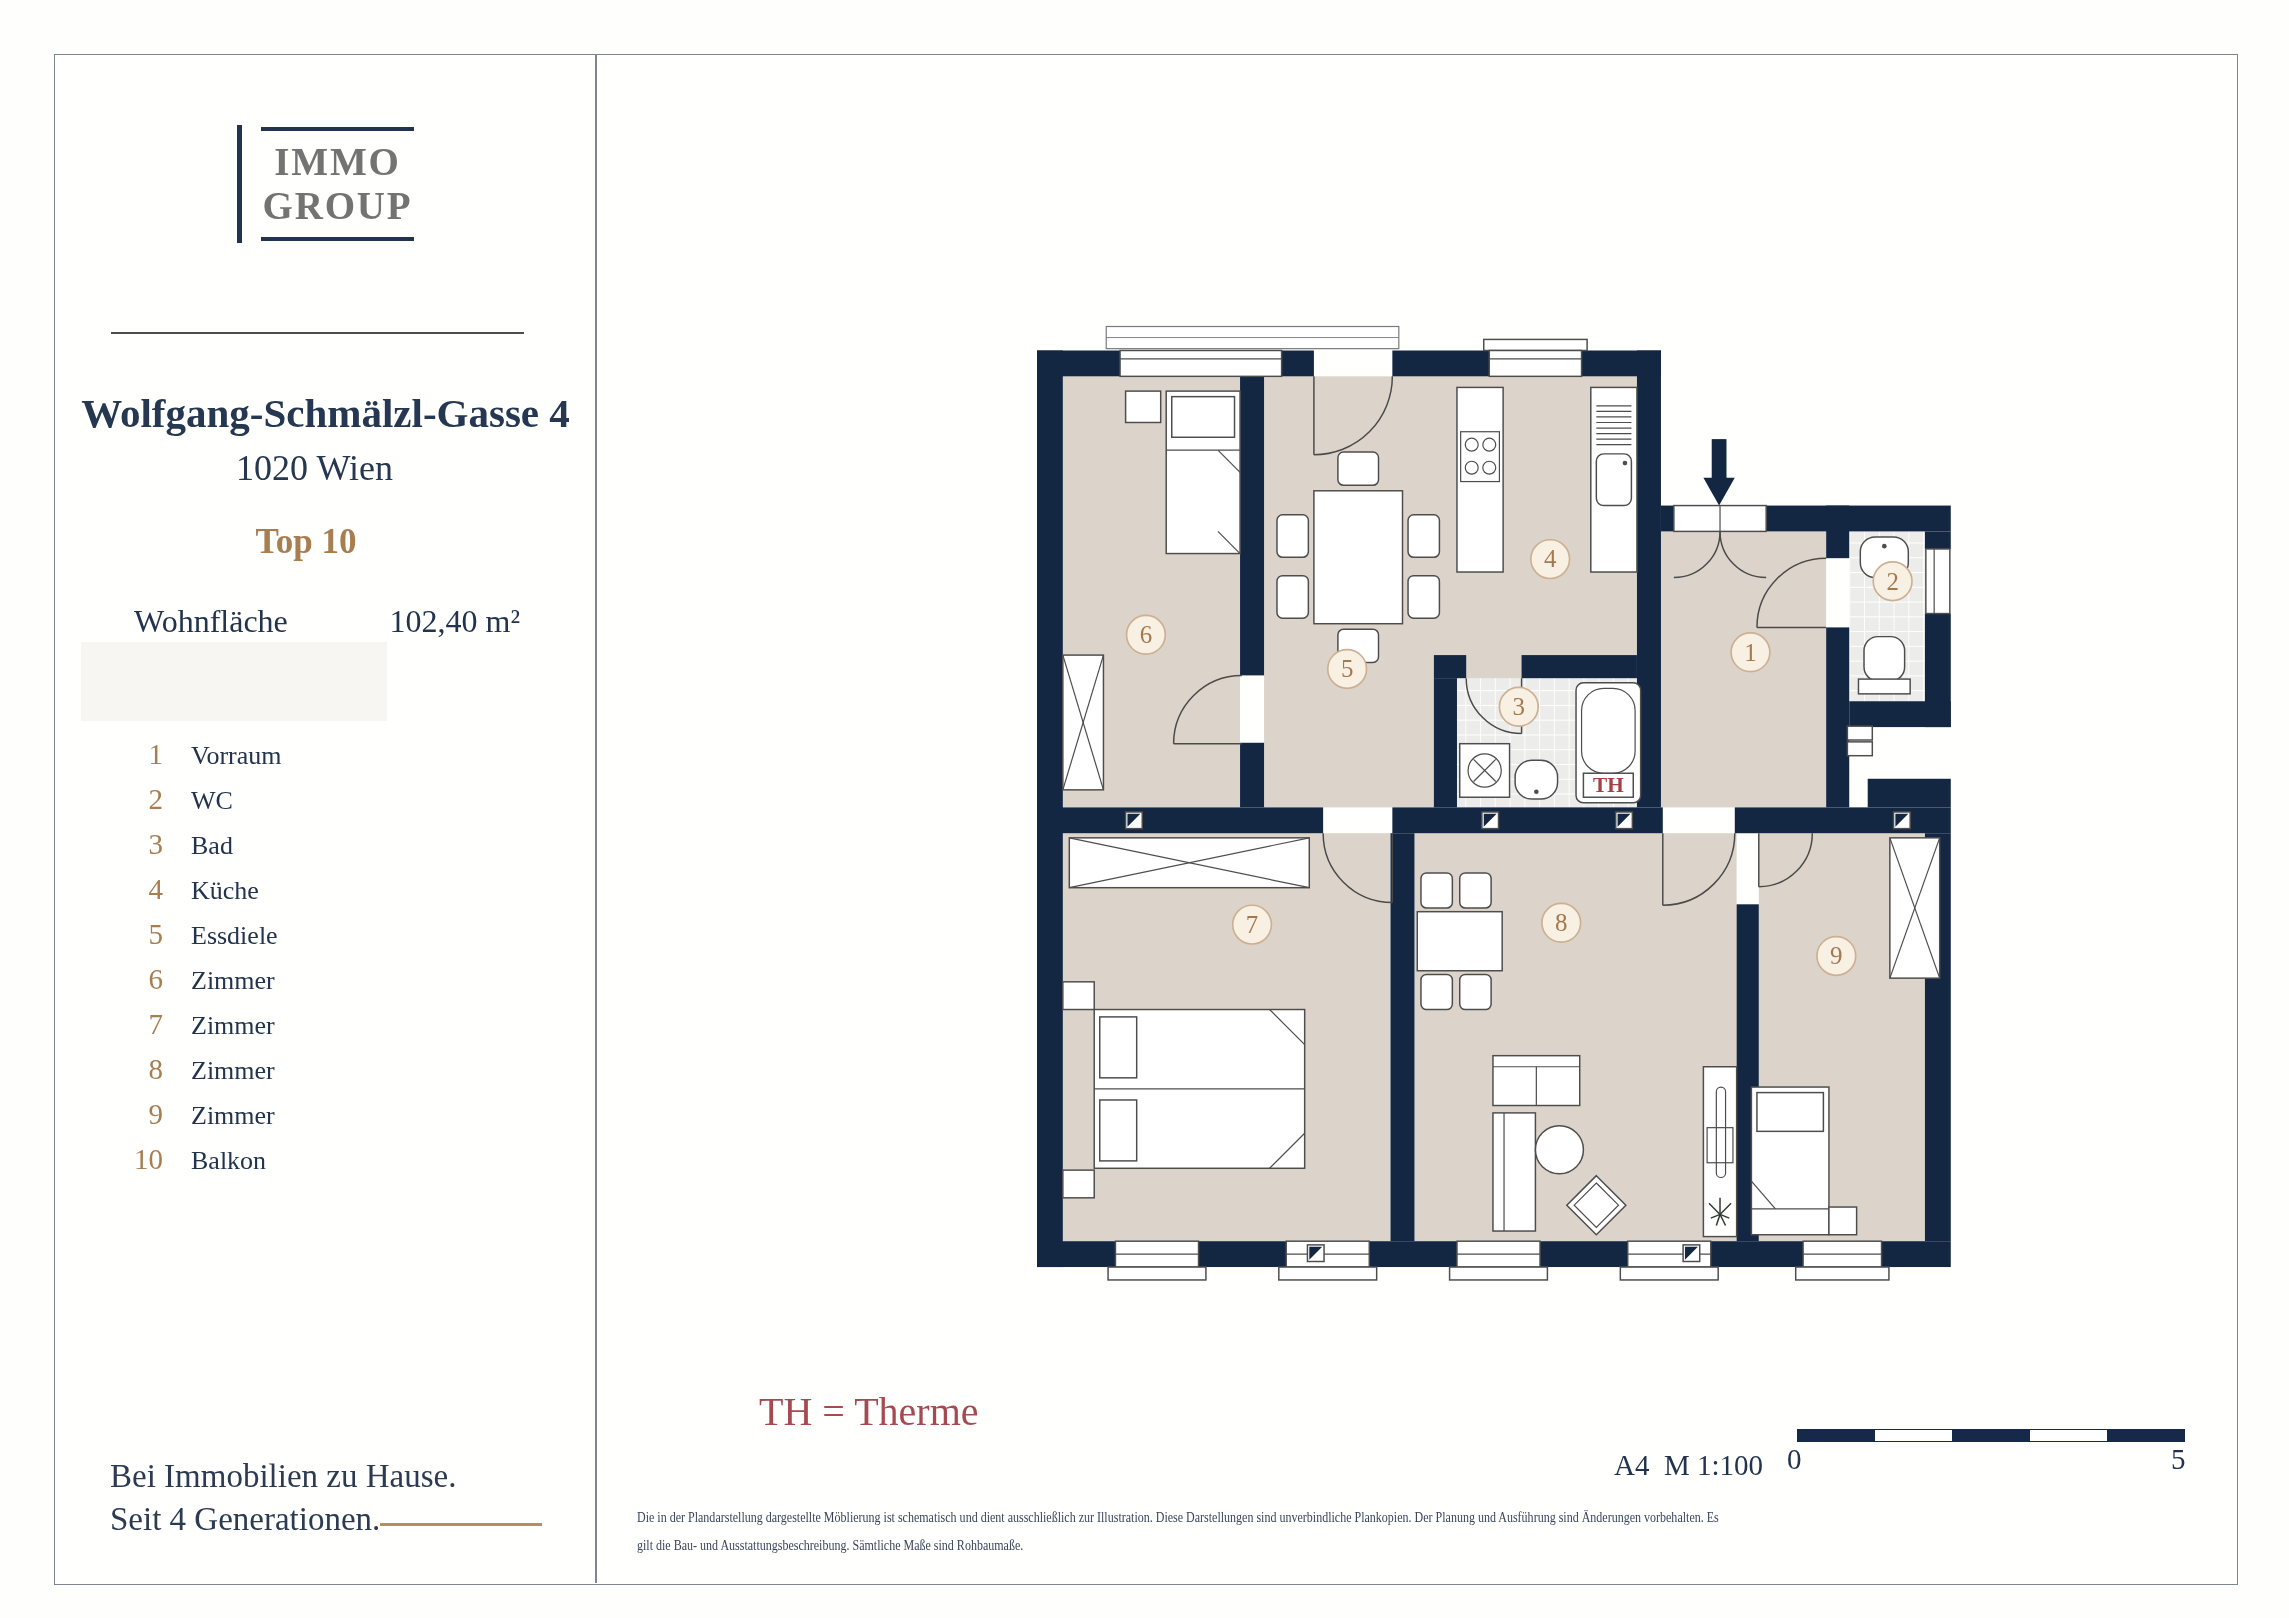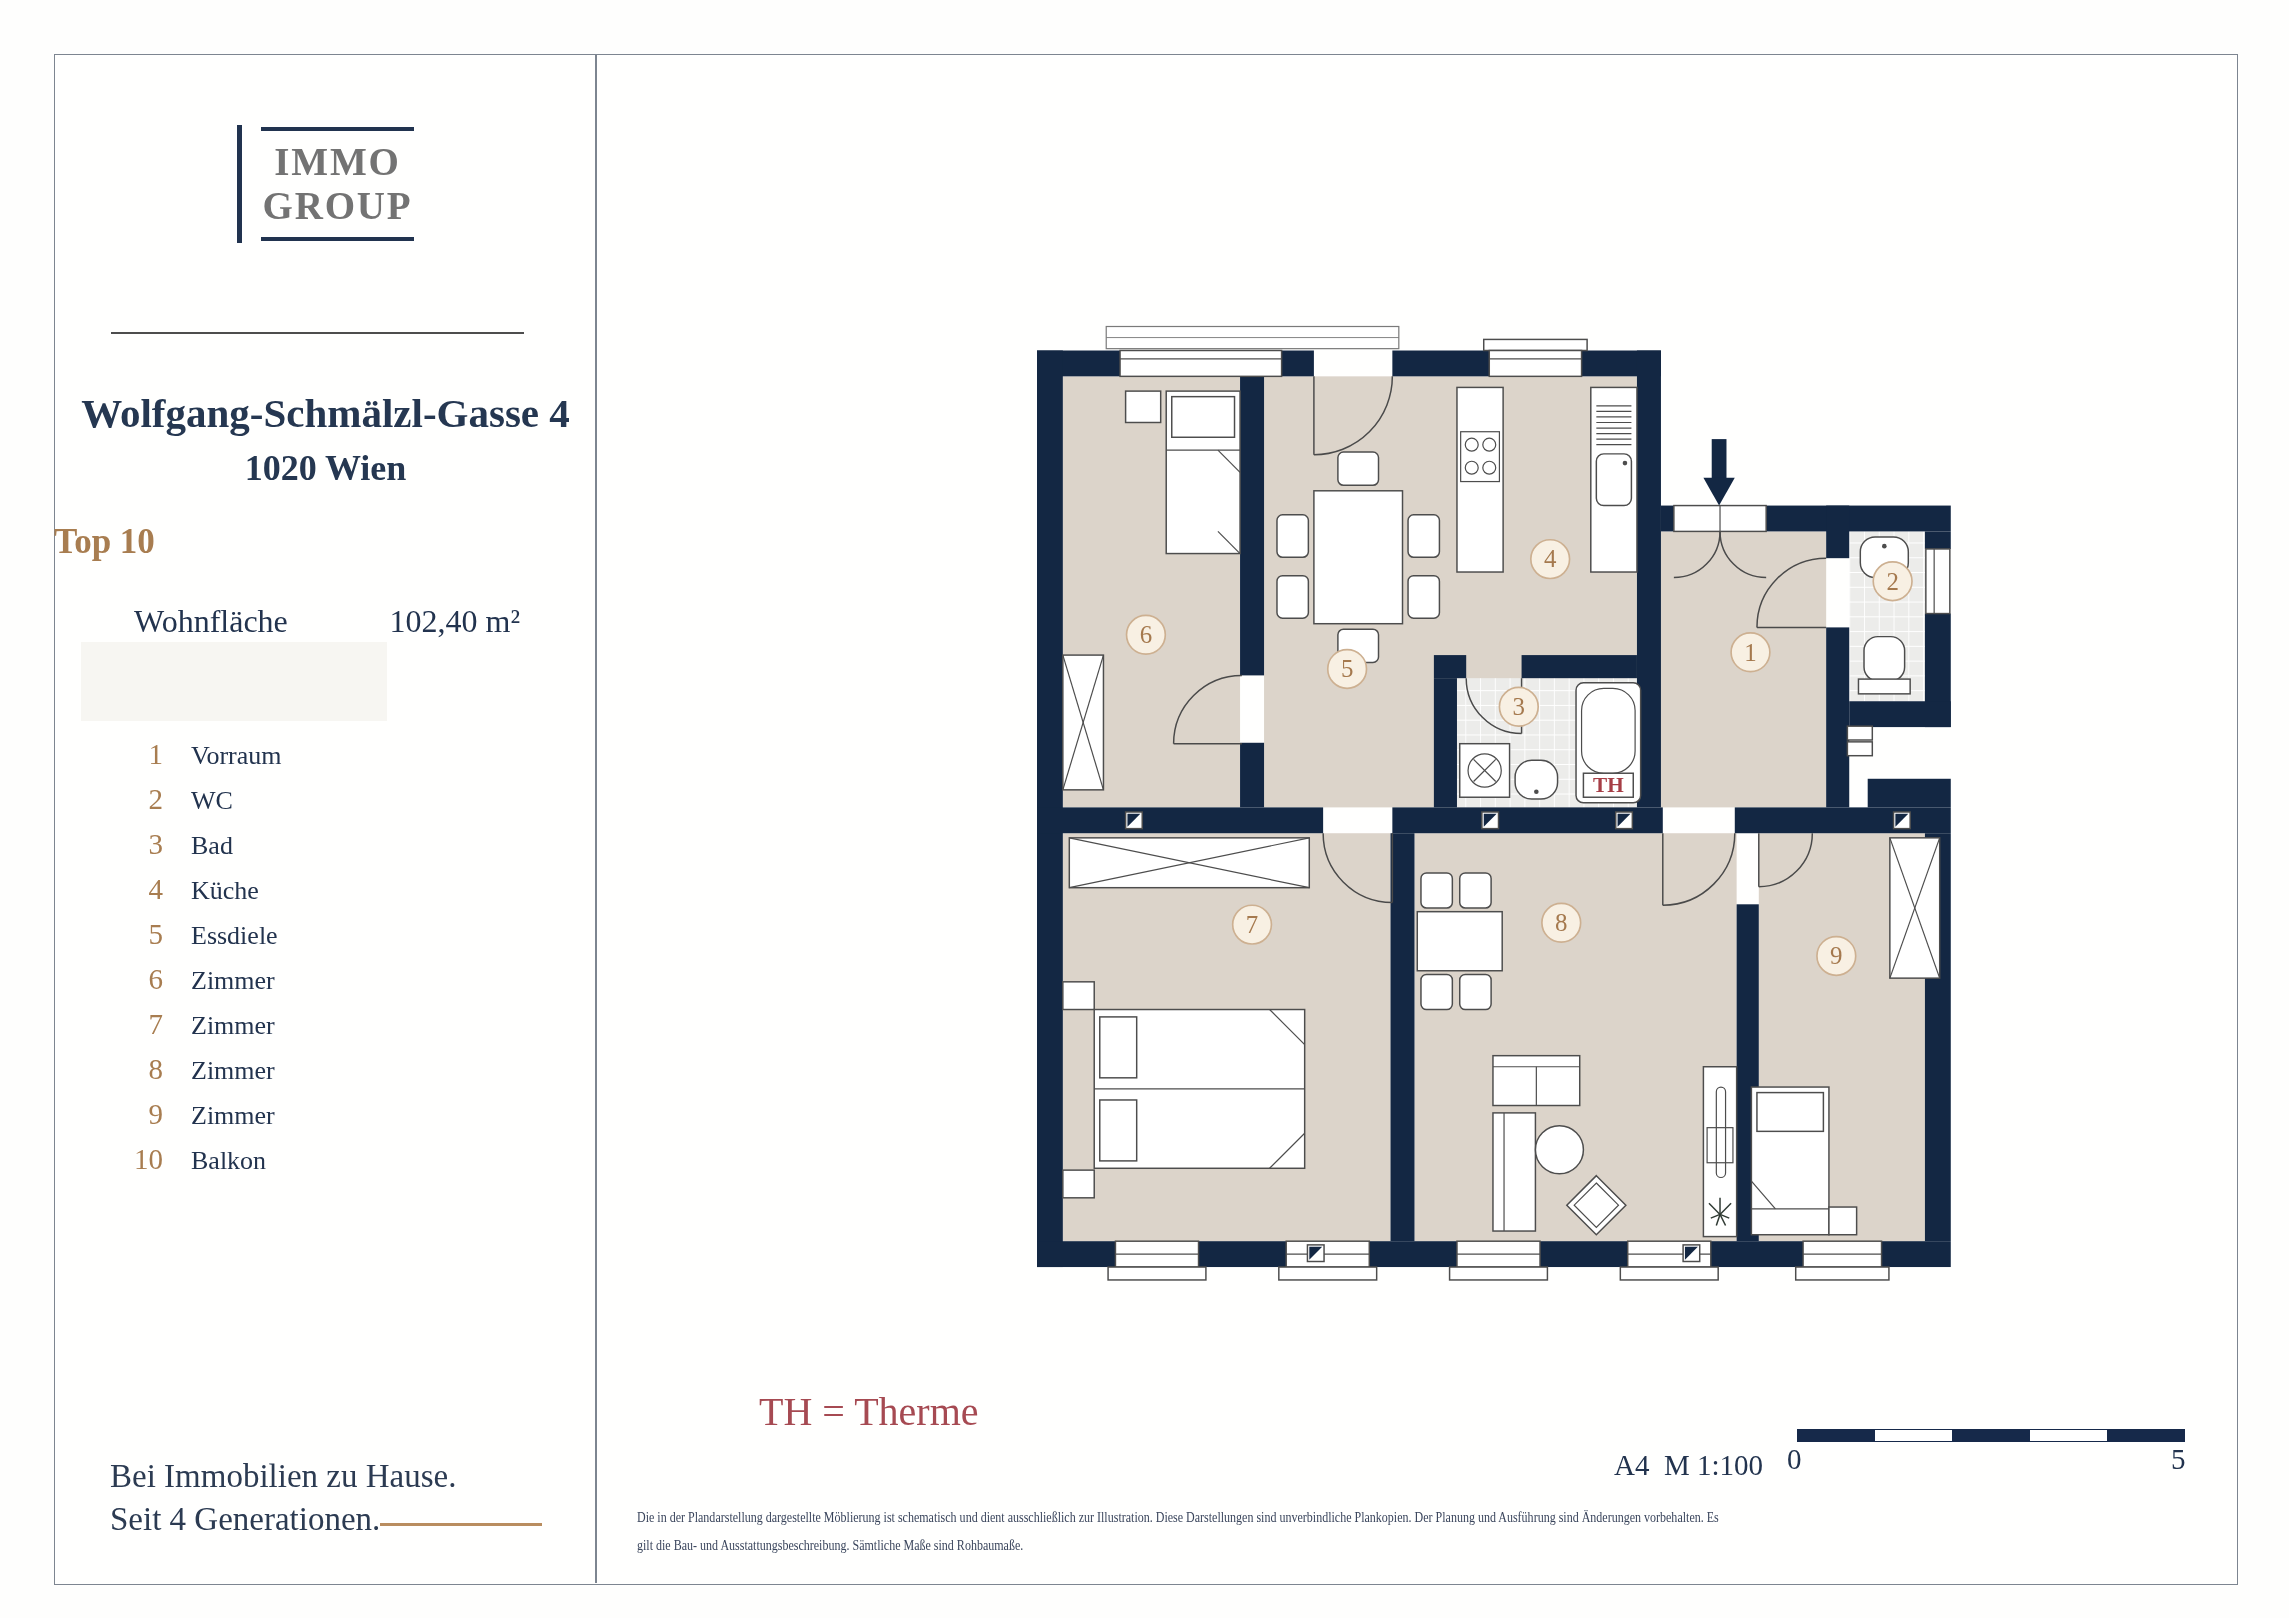--- a/index.html
+++ b/index.html
@@ -13,23 +13,23 @@
             justify-content:center;align-items:center;gap:18.5px;}
   .logo-main{font-size:138px;line-height:1;font-weight:bold;color:#21334f;letter-spacing:1.8px;}
   .logo-rule{width:5.5px;height:118px;background:#21334f;}
   .logo-sub{display:flex;flex-direction:column;align-items:center;
             border-top:4.6px solid #21334f;border-bottom:4.6px solid #21334f;
             padding:9.2px 1.8px;color:#737373;}
   .logo-sub div{font-size:39px;line-height:1.12;font-weight:bold;letter-spacing:1.8px;}
   .hr-logo{position:absolute;left:111px;top:332px;width:413px;height:1.8px;background:#4d4d4d;}
   .addr1{position:absolute;left:54px;top:389px;width:543px;text-align:center;
          font-size:41px;color:#253751;font-weight:bold;}
-  .addr2{position:absolute;left:54px;top:447px;width:543px;text-align:center;
-         font-size:36px;color:#253751;font-weight:bold;}
-  .unit{position:absolute;left:54px;top:522px;width:504px;text-align:left;
+  .addr2{position:absolute;left:43px;top:447px;width:543px;text-align:center;
+         font-size:36px;color:#253751;}
+  .unit{position:absolute;left:54px;top:522px;width:504px;text-align:center;
         font-size:35px;font-weight:bold;color:#a87d50;}
   .area-row{position:absolute;left:134px;top:603px;width:386px;display:flex;
             justify-content:space-between;font-size:32px;color:#22334e;}
   .faintbox{position:absolute;left:81px;top:642px;width:306px;height:79px;background:#f7f6f2;}
   .legend{position:absolute;left:97px;top:738px;}
   .legend-row{display:flex;height:45px;align-items:baseline;}
   .legend-num{width:66px;text-align:right;padding-right:28px;font-size:29px;color:#a87d50;}
   .legend-label{font-size:26px;color:#22334e;}
   .tag1{position:absolute;left:110px;top:1458px;font-size:33px;color:#2c3b52;}
   .tag2{position:absolute;left:110px;top:1501px;font-size:33px;color:#2c3b52;}

